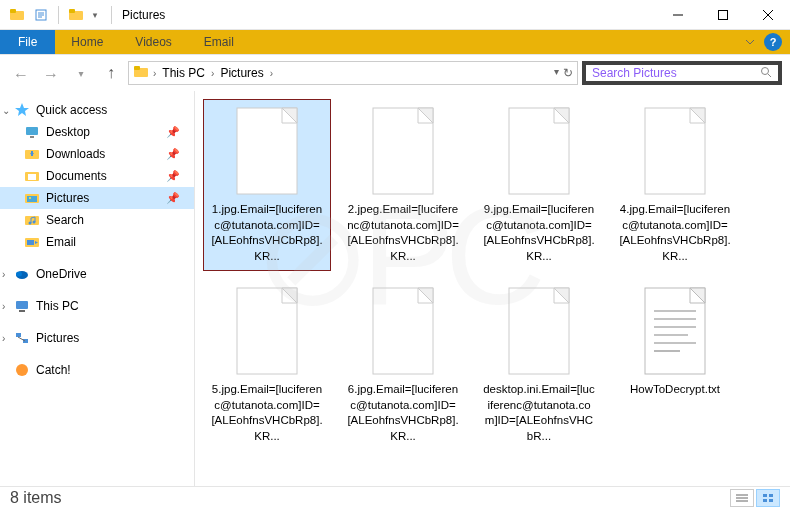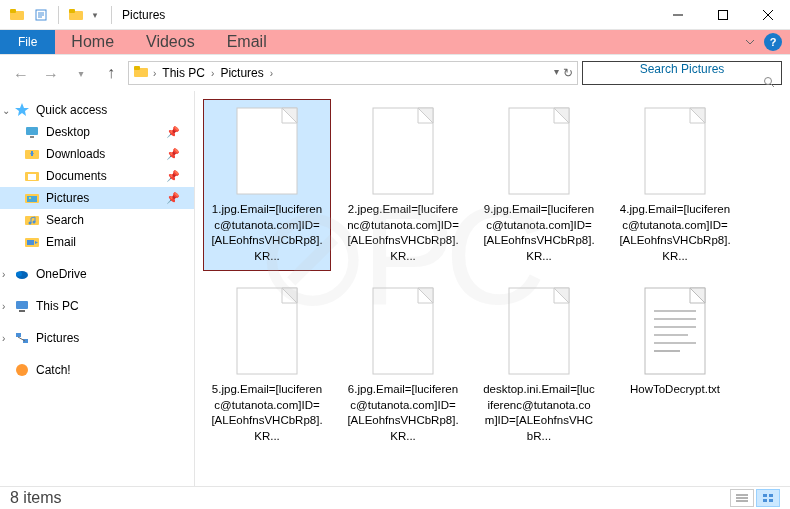--- a/index.html
+++ b/index.html
@@ -16,36 +16,36 @@
 .titlebar { height: 30px; background: #fff; display: flex; align-items: center; border-bottom: 1px solid #e5e5e5; }
 .titlebar .qat { display: flex; align-items: center; padding: 0 6px; gap: 2px; }
 .titlebar .qat-item { width: 22px; height: 22px; display: flex; align-items: center; justify-content: center; }
 .titlebar .sep { width: 1px; height: 18px; background: #d0d0d0; margin: 0 4px; }
 .titlebar .title { margin-left: 6px; font-size: 12px; color: #000; }
 .titlebar .controls { margin-left: auto; display: flex; }
 .titlebar .controls .btn { width: 45px; height: 29px; display: flex; align-items: center; justify-content: center; font-size: 13px; }
 .titlebar .controls .btn svg { width: 10px; height: 10px; }
 
 
-.ribbon { height: 25px; background: #fca5a5; display: flex; align-items: stretch; border-bottom: 1px solid #e5e5e5; }
+.ribbon { height: 25px; background: #eab308; display: flex; align-items: stretch; border-bottom: 1px solid #e5e5e5; }
 .ribbon .file-tab { background: #1979ca; color: #fff; padding: 0 18px; display: flex; align-items: center; font-size: 12px; }
-.ribbon .tab { padding: 0 16px; display: flex; align-items: center; font-size: 16px; color: #444; }
+.ribbon .tab { padding: 0 16px; display: flex; align-items: center; font-size: 12px; color: #444; }
 .ribbon .right { margin-left: auto; display: flex; align-items: center; padding-right: 8px; gap: 6px; }
 .ribbon .chev { width: 16px; height: 16px; display: flex; align-items: center; justify-content: center; color: #666; }
 .ribbon .help { width: 18px; height: 18px; border-radius: 50%; background: #1979ca; color: #fff; display: flex; align-items: center; justify-content: center; font-size: 11px; font-weight: bold; }
 
 
 .addrrow { height: 36px; display: flex; align-items: center; padding: 4px 8px; gap: 4px; }
 .nav-btn { width: 26px; height: 26px; display: flex; align-items: center; justify-content: center; color: #999; font-size: 16px; }
 .nav-btn.enabled { color: #555; }
 .addrbox { flex: 1; height: 24px; border: 1px solid #ccc; display: flex; align-items: center; padding: 0 4px; font-size: 12px; gap: 4px; }
 .addrbox .crumb { padding: 0 2px; }
 .addrbox .chev-r { color: #666; font-size: 10px; }
 .addrbox .right-icons { margin-left: auto; display: flex; gap: 4px; color: #666; }
-.searchbox { width: 200px; height: 24px; border: 1px solid #404040; display: flex; align-items: center; padding: 0 6px; font-size: 12px; color: #0369a1; flex-direction: column; }
+.searchbox { width: 200px; height: 24px; border: 4px solid #404040; display: flex; align-items: center; padding: 0 6px; font-size: 12px; color: #8b5cf6; }
 .searchbox .icon { margin-left: auto; }
 
 
 .main { display: flex; height: 395px; }
 .sidebar { width: 195px; border-right: 1px solid #e5e5e5; padding: 8px 0; overflow: hidden; }
 .sidebar-group { margin-bottom: 10px; }
 .sidebar-item { display: flex; align-items: center; padding: 3px 4px 3px 24px; font-size: 12px; gap: 6px; position: relative; }
 .sidebar-item.top { padding-left: 14px; }
 .sidebar-item .exp { position: absolute; left: 2px; font-size: 10px; color: #666; }
 .sidebar-item .icon { width: 16px; height: 16px; display: flex; align-items: center; justify-content: center; }

